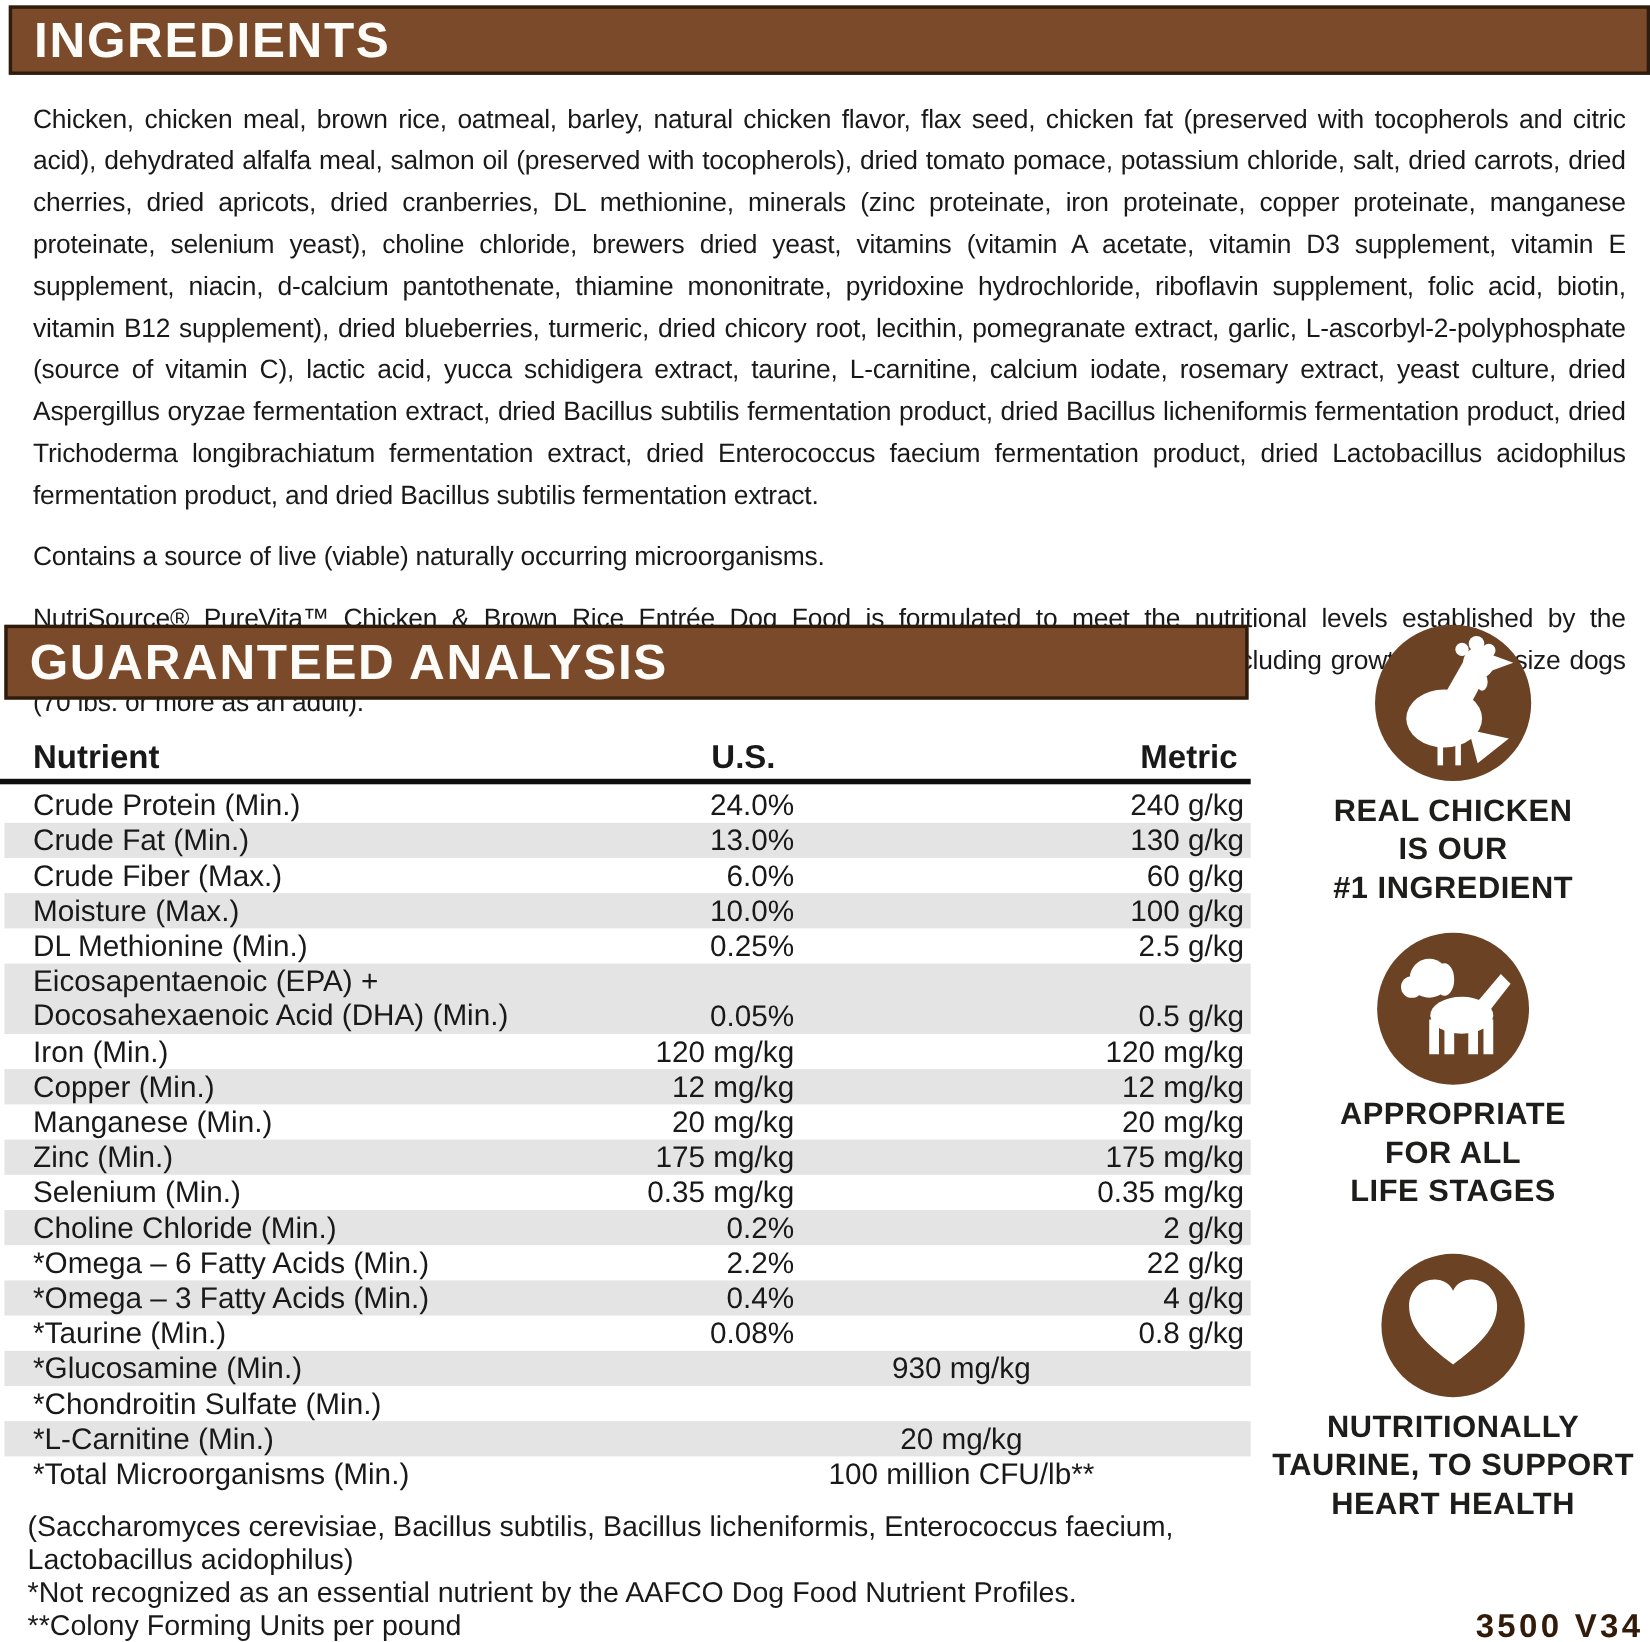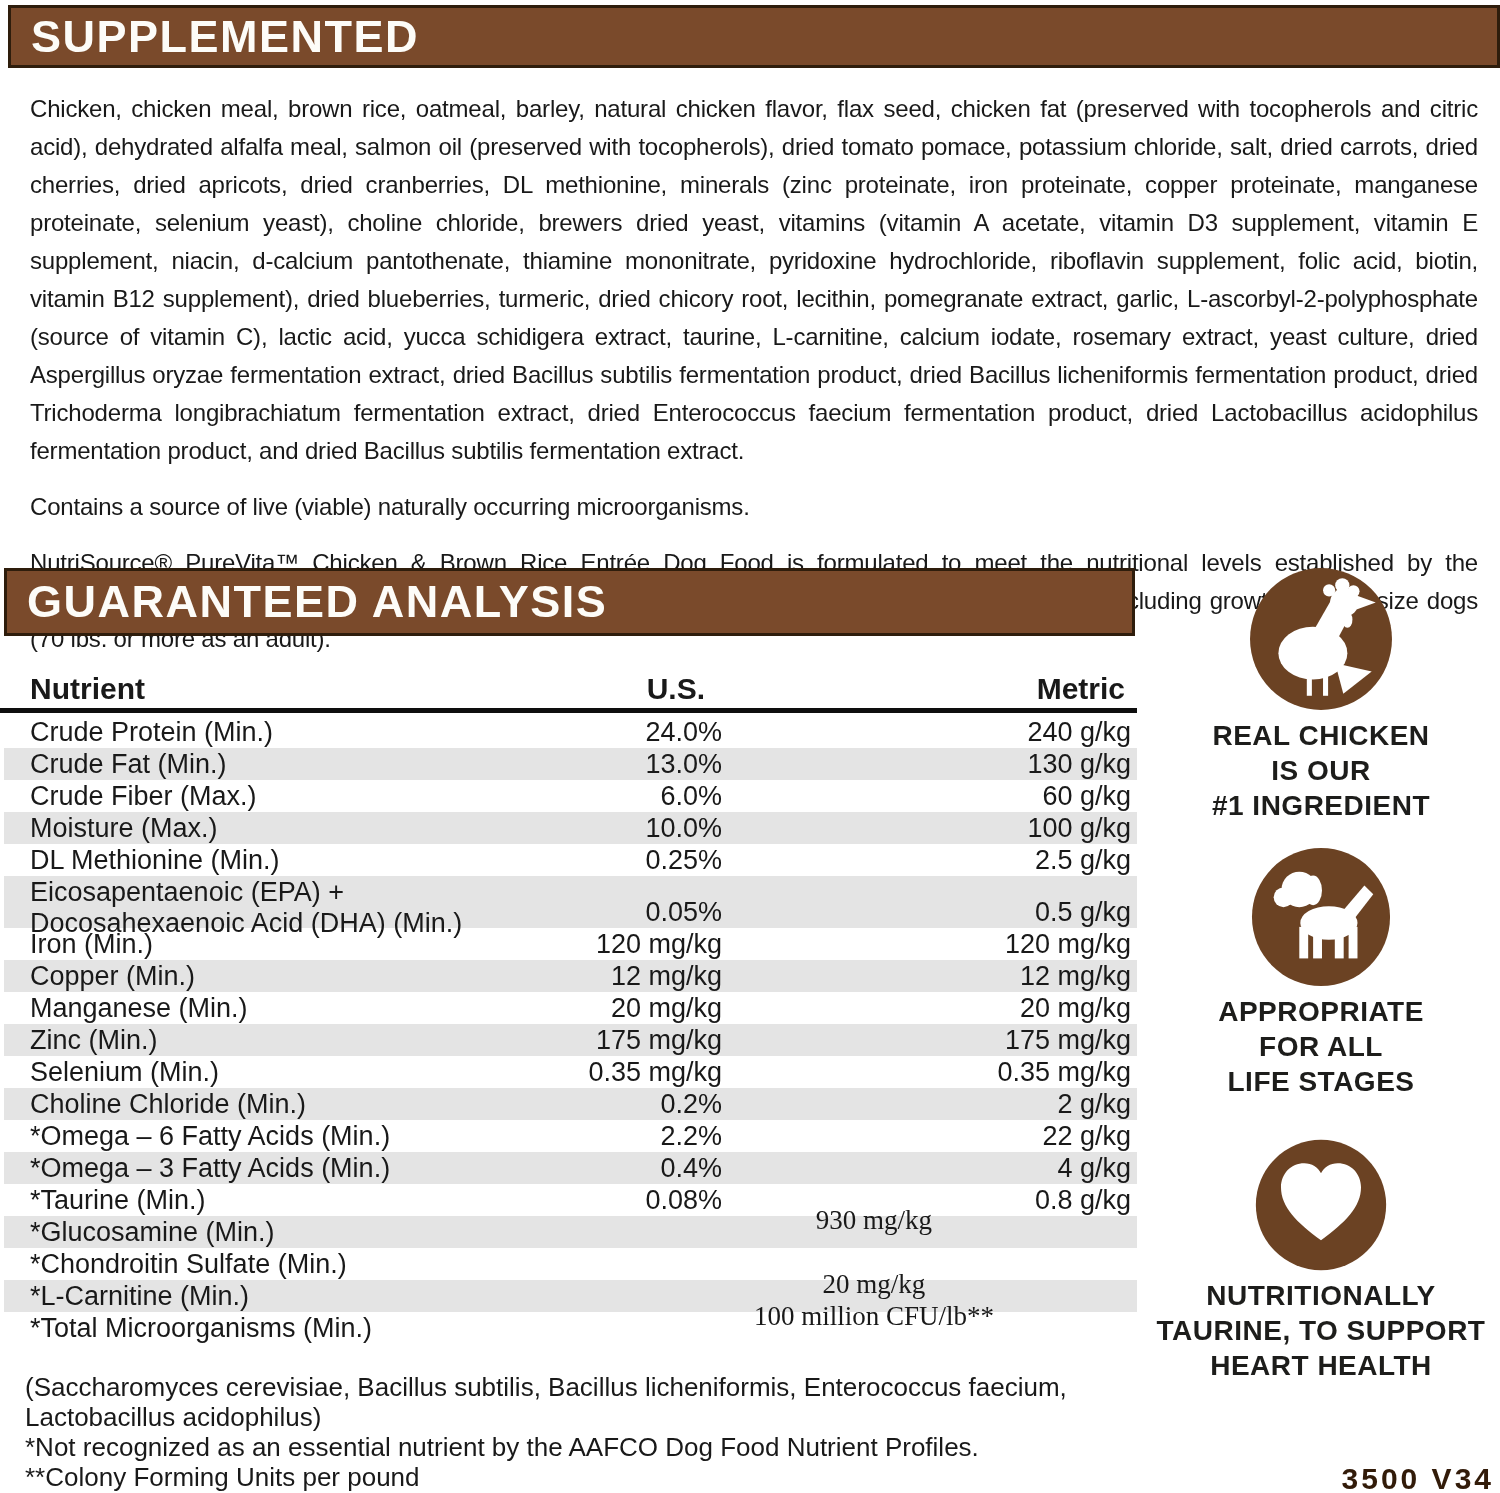--- a/index.html
+++ b/index.html
@@ -27,27 +27,27 @@
 
   
   .ga-header{position:absolute;left:0;top:672px;width:1137px;height:34px;
     font-weight:bold;font-size:30px;}
   .ga-header .h-name{position:absolute;left:30px;bottom:0;}
   .ga-header .h-us{position:absolute;right:432px;bottom:0;}
   .ga-header .h-metric{position:absolute;right:12px;bottom:0;}
   .ga-rule{position:absolute;left:0;top:708px;width:1137px;height:5px;background:#0e0e0e;}
   .ga-rows{position:absolute;left:4px;top:716px;width:1133px;font-size:27px;}
   .ga-row{position:relative;height:32px;line-height:32px;}
-  .ga-row.two-line{height:52px;text-decoration:underline;}
+  .ga-row.two-line{height:64px;text-decoration:underline;}
   .ga-row.shaded{background:var(--row-shade);}
   .row-name{position:absolute;left:26px;top:0;white-space:nowrap;}
   .row-name.line2{top:31px;}
   .row-us-value{position:absolute;right:415px;bottom:0;white-space:nowrap;}
   .row-metric-value{position:absolute;right:6px;bottom:0;white-space:nowrap;}
-  .row-span-value{position:absolute;left:610px;width:520px;bottom:12px;text-align:center;white-space:nowrap;font-family:Liberation Serif, serif;}
+  .row-span-value{position:absolute;left:610px;width:520px;bottom:0;text-align:center;white-space:nowrap;}
 
   .footnotes{position:absolute;left:25px;top:1372px;width:1110px;
     font-size:26px;line-height:30px;}
   .footnotes div{white-space:nowrap;}
 
   
   .badge{position:absolute;left:1156px;width:330px;text-align:center;}
   #badge-chicken{top:566px;}
   #badge-dog{top:846px;}
   #badge-heart{top:1138px;}
@@ -55,21 +55,21 @@
   .badge .caption{margin-top:2px;font-weight:bold;font-size:28px;line-height:35px;
     color:#1d1d1b;letter-spacing:0.5px;}
 
   .footer-code{position:absolute;right:6px;top:1462px;
     color:var(--code-brown);font-weight:bold;font-size:30px;letter-spacing:3px;}
 </style>
 </head>
 <body style="--bar-brown: #7a4a2b; --bar-border: #2e1d0c; --row-shade: #e4e4e4; --code-brown: #321b09;">
 
 <div class="hdr-bar" id="bar-ingredients">
-  <span>SUPPLEMENTED</span>
+  <span>INGREDIENTS</span>
 </div>
 
 <div class="copy">
   <p>Chicken, chicken meal, brown rice, oatmeal, barley, natural chicken flavor, flax seed, chicken fat (preserved with tocopherols and citric acid), dehydrated alfalfa meal, salmon oil (preserved with tocopherols), dried tomato pomace, potassium chloride, salt, dried carrots, dried cherries, dried apricots, dried cranberries, DL methionine, minerals (zinc proteinate, iron proteinate, copper proteinate, manganese proteinate, selenium yeast), choline chloride, brewers dried yeast, vitamins (vitamin A acetate, vitamin D3 supplement, vitamin E supplement, niacin, d-calcium pantothenate, thiamine mononitrate, pyridoxine hydrochloride, riboflavin supplement, folic acid, biotin, vitamin B12 supplement), dried blueberries, turmeric, dried chicory root, lecithin, pomegranate extract, garlic, L-ascorbyl-2-polyphosphate (source of vitamin C), lactic acid, yucca schidigera extract, taurine, L-carnitine, calcium iodate, rosemary extract, yeast culture, dried Aspergillus oryzae fermentation extract, dried Bacillus subtilis fermentation product, dried Bacillus licheniformis fermentation product, dried Trichoderma longibrachiatum fermentation extract, dried Enterococcus faecium fermentation product, dried Lactobacillus acidophilus fermentation product, and dried Bacillus subtilis fermentation extract.</p>
   <p class="no-just">Contains a source of live (viable) naturally occurring microorganisms.</p>
   <p>NutriSource® PureVita™ Chicken &amp; Brown Rice Entrée Dog Food is formulated to meet the nutritional levels established by the Association of American Feed Control Officials (AAFCO) Dog Food Nutrient Profiles for all life stages including growth of large size dogs (70 lbs. or more as an adult).</p>
 </div>
 
 <div class="hdr-bar" id="bar-ga">
   <span>GUARANTEED ANALYSIS</span>

